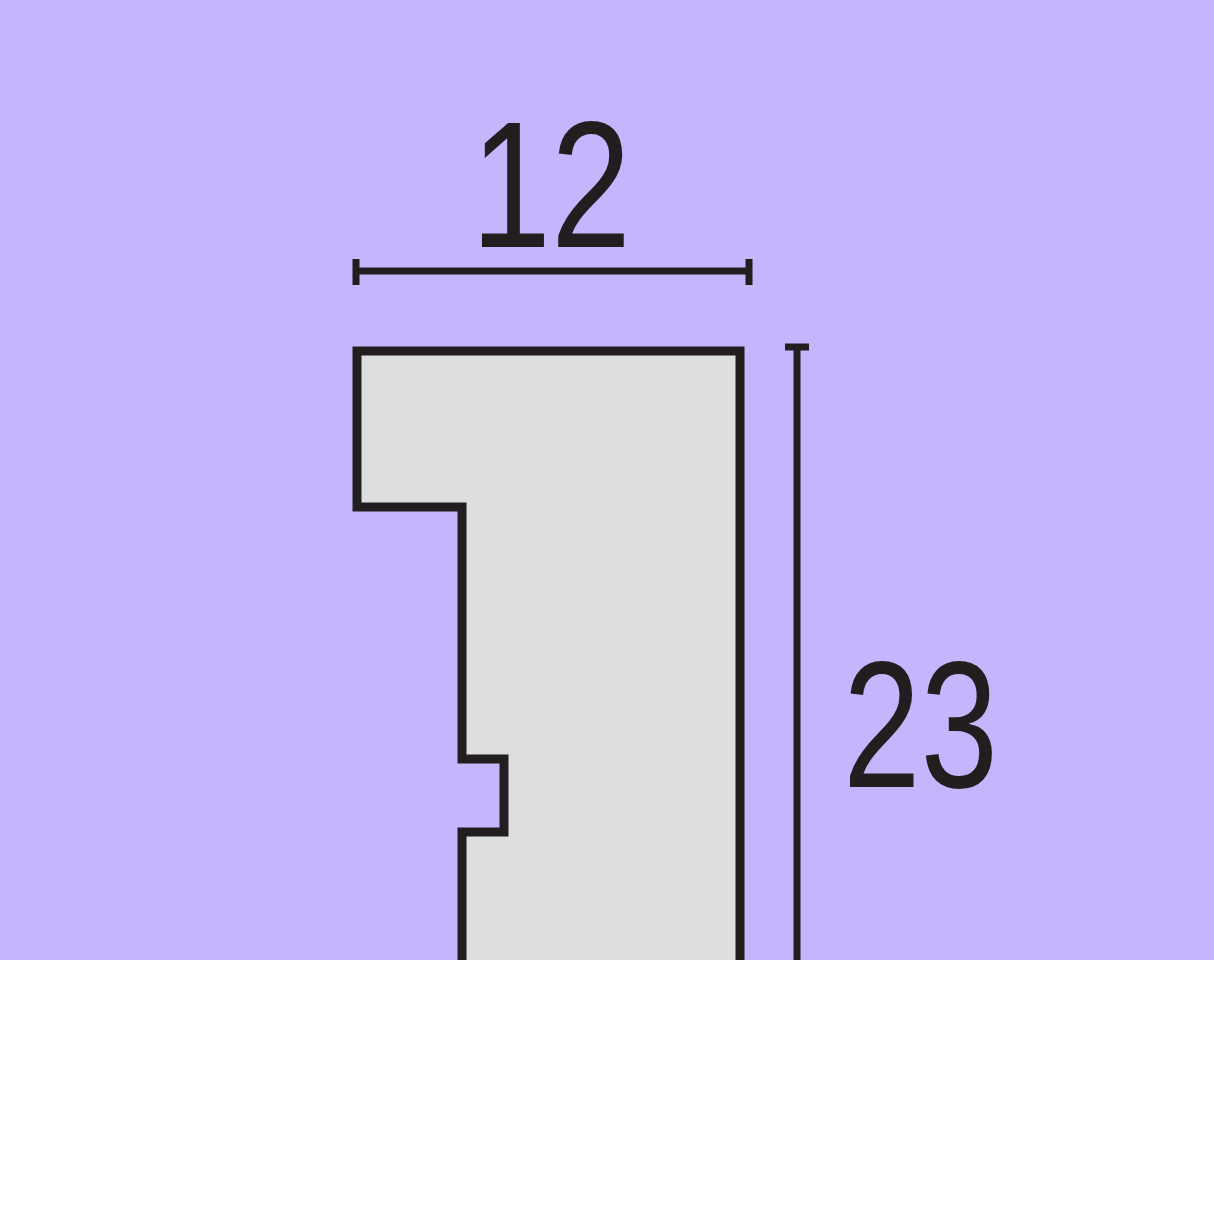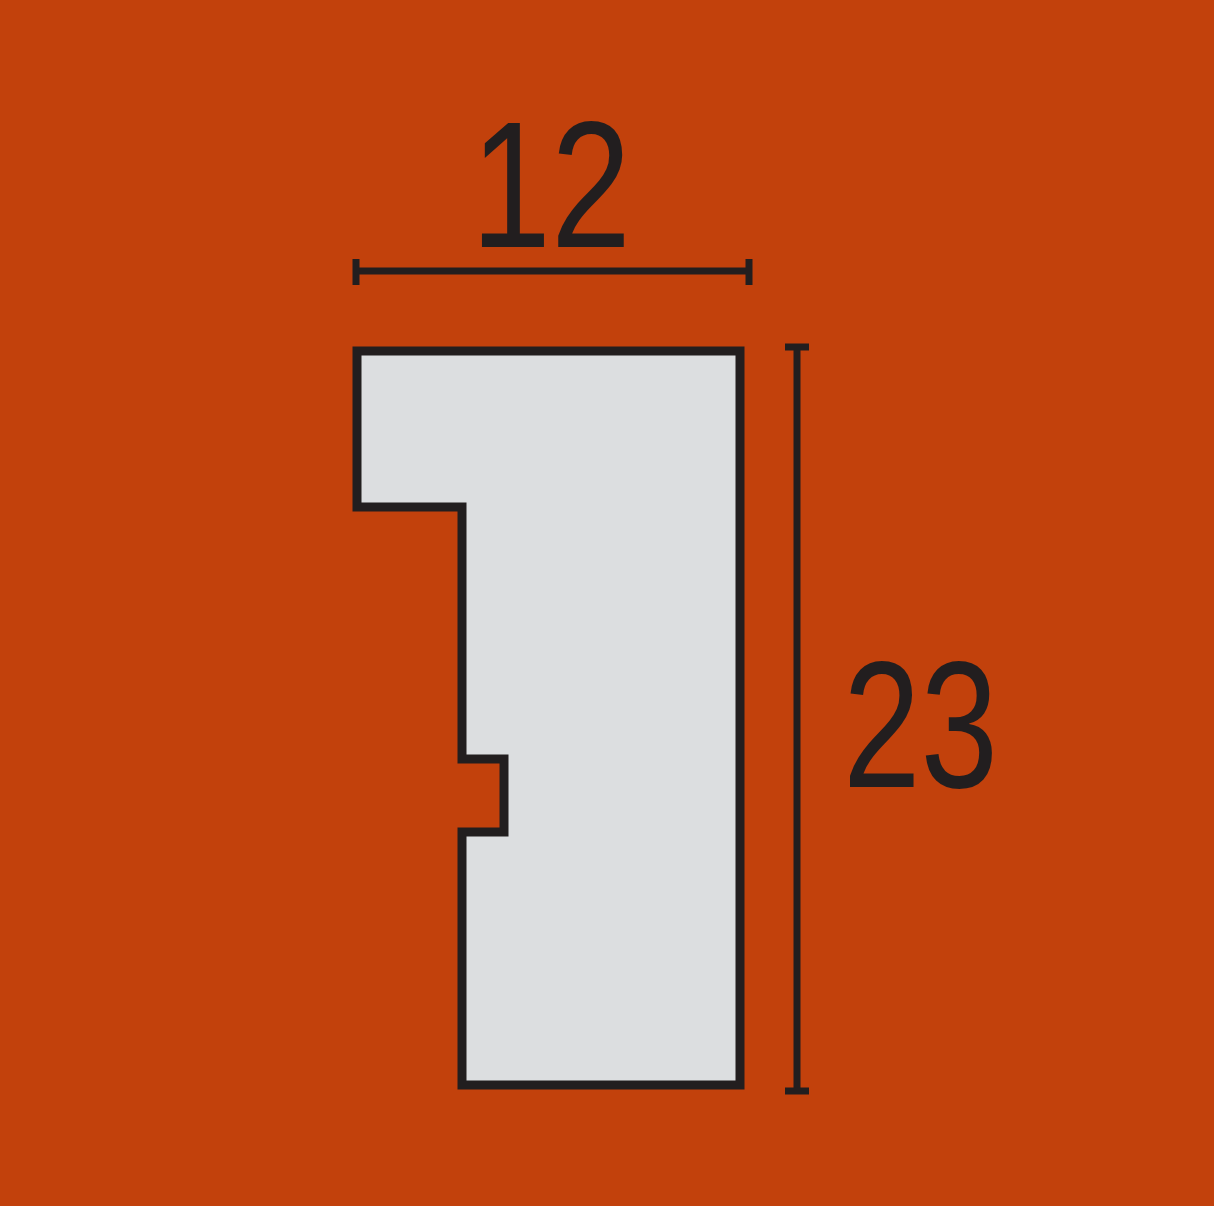--- a/index.html
+++ b/index.html
@@ -4,22 +4,22 @@
 <style>
   html, body {
     margin: 0;
     padding: 0;
     background: #ffffff;
     font-family: "Liberation Sans", sans-serif;
   }
   .canvas {
     position: relative;
     width: 1214px;
-    height: 1206px;
-    background: #c2410c;
+    height: 960px;
+    background: #c4b5fd;
     overflow: hidden;
   }
   svg.diagram {
     position: absolute;
     left: 0;
     top: 0;
     width: 1214px;
     height: 1214px;
   }
   .shape {

